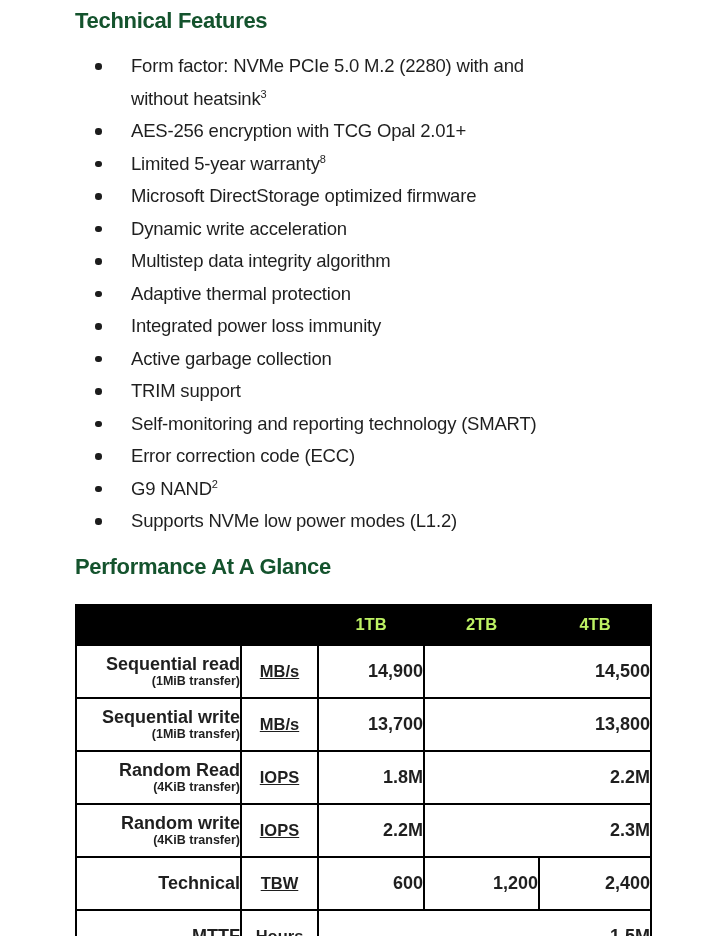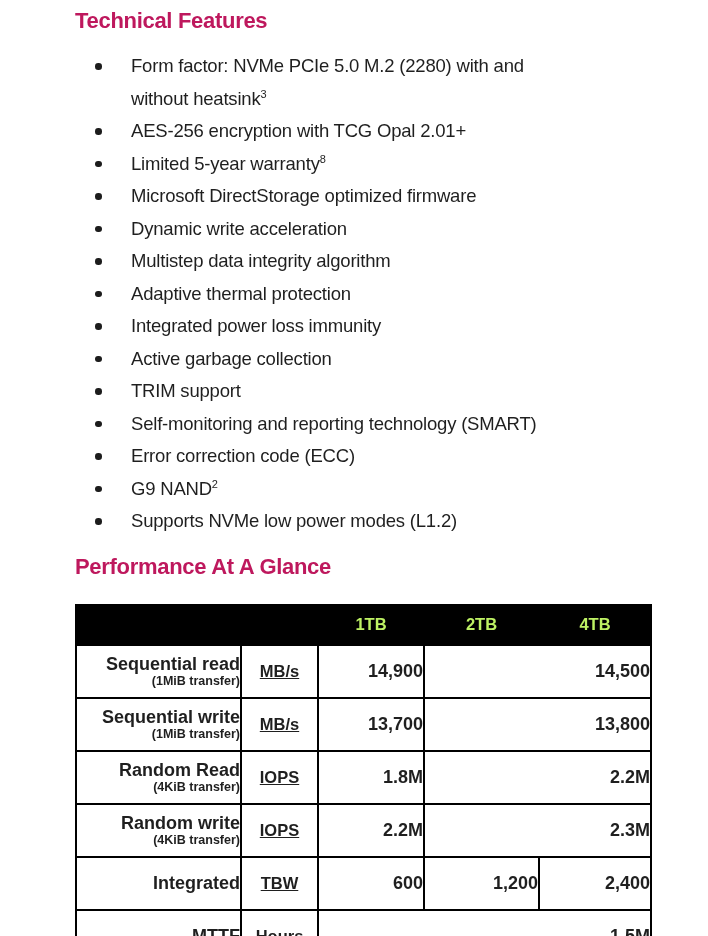--- a/index.html
+++ b/index.html
@@ -4,21 +4,21 @@
 <style>
   html,body{margin:0;padding:0;}
   body{
     width:708px;height:936px;background:#ffffff;
     font-family:"Liberation Sans",sans-serif;color:#1f1f1f;
     overflow:hidden;
   }
   .content{padding:6px 56px 0 75px;}
 
   .section-title{
-    font-size:22px;font-weight:bold;color:#be185d;
+    font-size:22px;font-weight:bold;color:#14532d;
     margin:2px 0 5px 0;letter-spacing:-0.3px;line-height:26px;
   }
   .section-title.perf{margin:7px 0 24px 0;}
 
   ul.features{list-style:none;margin:16px;padding:0;}
   ul.features li{
     position:relative;padding-left:40px;
     font-size:18.5px;line-height:32.5px;letter-spacing:-0.2px;
   }
   .bullet{
@@ -117,21 +117,21 @@
           <td class="label-cell">
             <div class="metric">Random write</div>
             <div class="detail">(4KiB transfer)</div>
           </td>
           <td class="unit-cell">IOPS</td>
           <td class="value-cell" colspan="1">2.2M</td>
           <td class="value-cell" colspan="2">2.3M</td>
         </tr>
         <tr>
           <td class="label-cell">
-            <div class="metric">Integrated</div>
+            <div class="metric">Technical</div>
           </td>
           <td class="unit-cell">TBW</td>
           <td class="value-cell" colspan="1">600</td>
           <td class="value-cell" colspan="1">1,200</td>
           <td class="value-cell" colspan="1">2,400</td>
         </tr>
         <tr>
           <td class="label-cell">
             <div class="metric">MTTF</div>
           </td>

